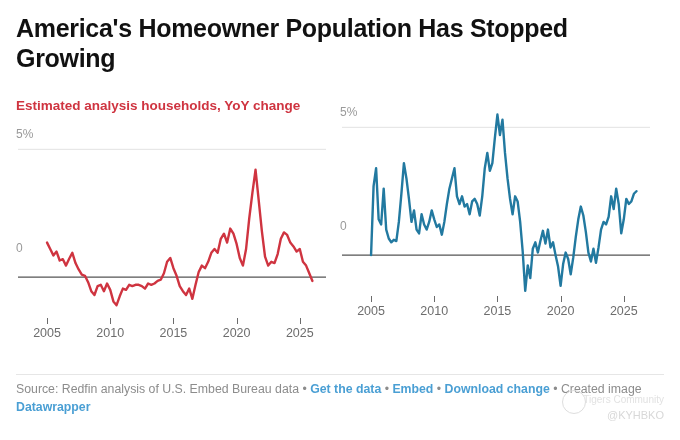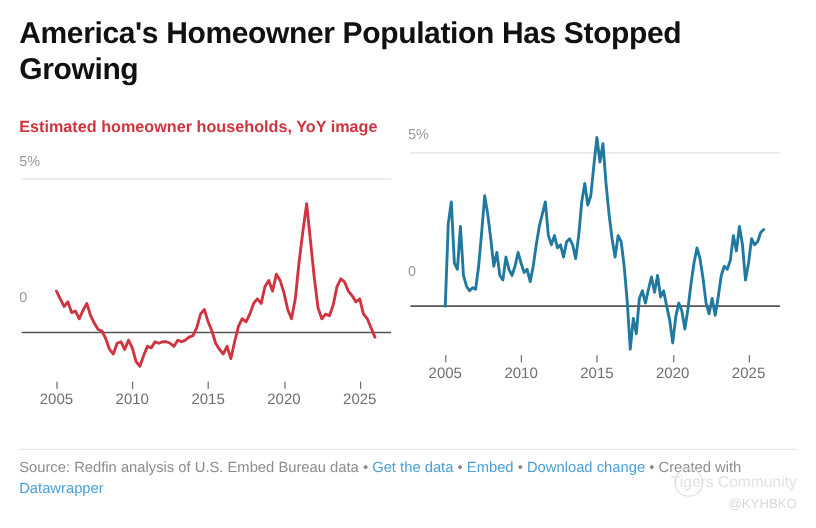--- a/index.html
+++ b/index.html
@@ -103,20 +103,21 @@
     top: 381px;
     width: 648px;
     font-size: 12.3px;
     line-height: 1.45;
     color: #8c8c8c;
   }
   .footer .sep { color: #8c8c8c; }
   .footer a {
     color: #4a9fd4;
     text-decoration: none;
+    font-weight: bold;
   }
   .footer-rule {
     position: absolute;
     left: 16px;
     top: 374px;
     width: 648px;
     height: 1px;
     background: #e6e6e6;
   }
   .watermark {
@@ -133,34 +134,34 @@
     position: absolute;
     right: 78px;
     top: -2px;
     width: 22px;
     height: 22px;
     border: 1.5px solid #dedede;
     border-radius: 50%;
   }
   .watermark .wm-faint {
     color: #e2e2e2;
-    font-size: 13px;
+    font-size: 10px;
   }
 </style>
 </head>
 <body>
 
 <div class="page">
 
   <h1 class="title">America's Homeowner Population Has Stopped Growing</h1>
 
   <div class="charts">
 
     <div class="panel">
-      <div class="panel-title red">Estimated homeowner households, YoY image</div>
+      <div class="panel-title red">Estimated analysis households, YoY change</div>
       <div class="plot-wrap">
         <div class="y-label top">5%</div>
         <div class="y-label zero">0</div>
         <svg class="plot" id="plot-homeowner" viewBox="0 0 310 232" preserveAspectRatio="none">
             <line x1="2" x2="310" y1="29.333333333333314" y2="29.333333333333314" stroke="#e2e2e2" stroke-width="1"></line>
             <line x1="2" x2="310" y1="157.1111111111111" y2="157.1111111111111" stroke="#555555" stroke-width="1.4"></line>
             <polyline points="31.05,122.61 34.21,129.00 37.37,135.39 40.53,131.56 43.69,140.50 46.85,139.22 50.01,145.61 53.17,138.71 56.33,132.83 59.49,143.06 62.65,149.44 65.80,154.56 68.96,155.83 72.12,162.22 75.28,171.17 78.44,175.00 81.60,166.06 84.76,164.78 87.92,171.17 91.08,163.50 94.24,169.89 97.40,181.39 100.55,185.22 103.71,176.28 106.87,168.61 110.03,169.89 113.19,164.78 116.35,166.06 119.51,164.78 122.67,164.78 125.83,166.06 128.99,168.61 132.15,163.50 135.30,164.78 138.46,163.50 141.62,160.94 144.78,159.67 147.94,153.28 151.10,141.78 154.26,137.94 157.42,148.17 160.58,155.83 163.74,166.06 166.90,171.17 170.05,175.00 173.21,168.61 176.37,178.83 179.53,164.78 182.69,152.00 185.85,145.61 189.01,148.17 192.17,141.78 195.33,132.83 198.49,129.00 201.65,132.83 204.80,118.78 207.96,113.67 211.12,122.61 214.28,108.56 217.44,113.67 220.60,123.89 223.76,137.94 226.92,145.61 230.08,129.00 233.24,98.33 236.40,72.78 239.55,49.78 242.71,80.44 245.87,111.11 249.03,136.67 252.19,145.61 255.35,141.78 258.51,143.06 261.67,134.11 264.83,118.78 267.99,112.39 271.15,114.94 274.30,122.61 277.46,126.44 280.62,131.56 283.78,129.00 286.94,141.78 290.10,145.61 293.26,153.28 296.42,160.94" fill="none" stroke="#cf3440" stroke-width="2.4" stroke-linejoin="round" stroke-linecap="round"></polyline>
           </svg>
         <div class="axis-labels" id="axis-homeowner">
             <div class="tick-mark" style="left: 31.0545px;"></div>
@@ -207,21 +208,21 @@
 
   <div class="footer">
     <span>Source: Redfin analysis of U.S. Embed Bureau data</span>
     <span class="sep">•</span>
     <a href="#">Get the data</a>
     <span class="sep">•</span>
     <a href="#">Embed</a>
     <span class="sep">•</span>
     <a href="#">Download change</a>
     <span class="sep">•</span>
-    <span>Created with</span>
+    <span>Created image</span>
     <a href="#">Datawrapper</a>
   </div>
 
   <div class="watermark">
     <div class="wm-ring"></div>
     <div class="wm-faint">Tigers Community</div>
     <div>@KYHBKO</div>
   </div>
 
 </div>

